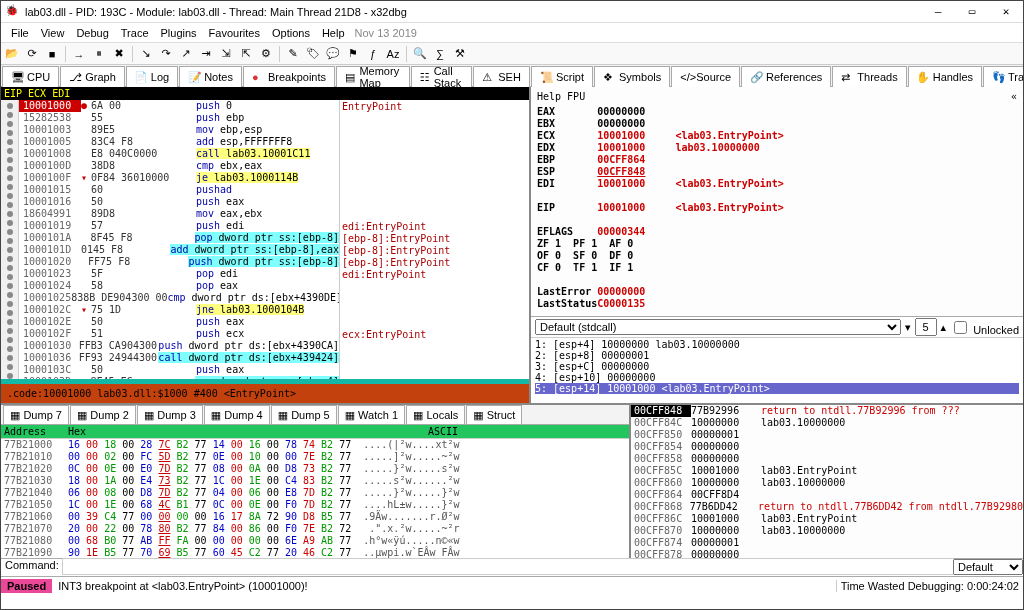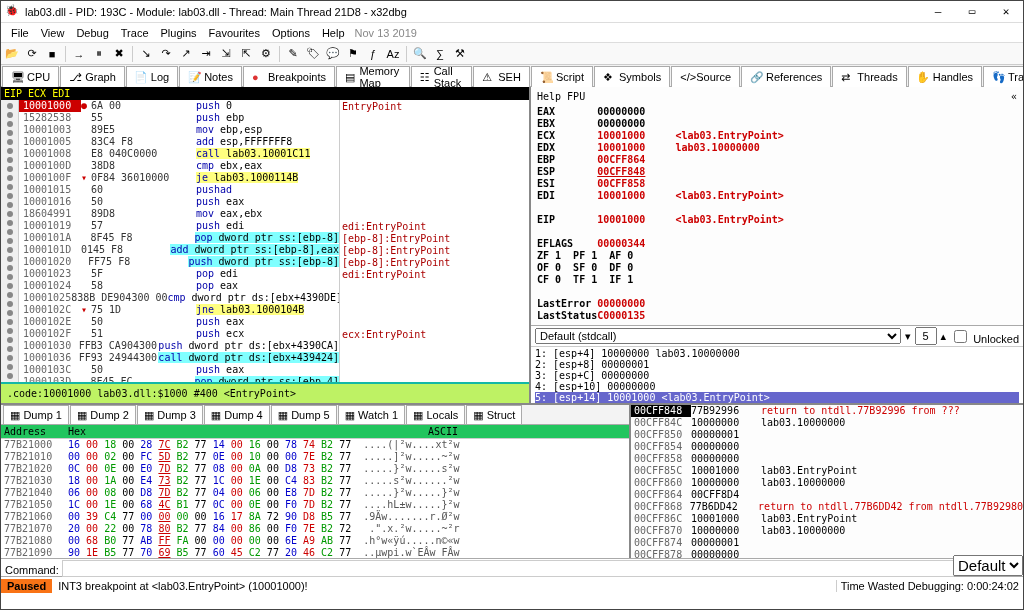--- a/index.html
+++ b/index.html
@@ -58,25 +58,25 @@
   .regs .rv { color:#000; }
   .regs .rv.red { color:#c00; }
   .regs .cmt { color:#c00; }
   .regs .hideline { display:flex; justify-content:space-between; margin-bottom:3px; }
 
   
   .stdcall { display:flex; align-items:center; border-top:1px solid #aaa; height:21px; font-size:11px; padding:0 4px; gap:4px; }
   .stdcall select { font-size:11px; flex:1; }
   .stdcall input[type=text]{ width:22px; font-size:11px; text-align:center; }
 
-  .args { font:10px/11px Consolas,monospace; padding:1px 4px; border-top:1px solid #ccc; height:57px; overflow:hidden; }
+  .args { font:10px/11px Consolas,monospace; padding:1px 4px; border-top:1px solid #ccc; height:66px; overflow:hidden; }
   .args .aline { white-space:pre; }
   .args .hl { background:#66c; color:#fff; }
 
-  .codeline { font:10px Consolas,monospace; padding:4px 6px; border-top:2px solid #14b8a6; background:#bef264; }
+  .codeline { font:10px Consolas,monospace; padding:4px 6px; border-top:5px solid #14b8a6; background:#c2410c; }
 
   
   .bottom { display:flex; height:155px; border-top:2px solid #888;}
   .dump-wrap { width:630px; border-right:2px solid #888; display:flex; flex-direction:column; }
   .dumptabs { display:flex; height:20px; align-items:flex-end; gap:1px; border-bottom:1px solid #aaa; background:#f3f3f3; padding-left:2px; }
   .dumptabs .dt { display:flex; align-items:center; gap:3px; padding:1px 6px; border:1px solid #aaa; border-bottom:none; background:#fff; font-size:11px; height:19px;}
   .dumphdr { display:flex; font:10px Consolas,monospace; background:#22c55e; border-bottom:1px solid #ccc; padding:1px 3px; }
   .dump { flex:1; font:10px/12px Consolas,monospace; overflow:hidden; padding:0 3px; }
   .dump .drow { white-space:pre; height:12px; }
   .dump .b-r { color:#c00; } .dump .b-g { color:#090; } .dump .b-b { color:#00c; }
@@ -84,27 +84,27 @@
 
   .stack { flex:1; font:10px/12px Consolas,monospace; overflow:hidden; background:#fdfdfd; }
   .stack .srow { display:flex; height:12px; white-space:pre; }
   .stack .sa { width:60px; color:#666; padding-left:3px; }
   .stack .sa.hl { background:#000; color:#fff; }
   .stack .sv { width:70px; }
   .stack .sc { flex:1; color:#c00; }
   .stack .sc.blk { color:#000; }
 
   
-  .cmdrow { display:flex; align-items:flex-end; height:18px; border-top:1px solid #aaa; font-size:11px; }
+  .cmdrow { display:flex; align-items:flex-start; height:18px; border-top:1px solid #aaa; font-size:11px; }
   .cmdrow .lbl { padding:0 4px; }
   .cmdrow input { flex:1; border:none; outline:1px solid #ccc; height:15px; padding:0 3px; font:11px Consolas,monospace; }
-  .cmdrow select { font-size:15px; width:70px; }
+  .cmdrow select { font-size:11px; width:70px; }
 
   .status { display:flex; align-items:center; height:18px; border-top:1px solid #aaa; font-size:11px; }
-  .status .paused { background:#f97316; padding:1px 6px; font-weight:bold; }
+  .status .paused { background:#ec4899; padding:1px 6px; font-weight:bold; }
   .status .msg { padding:0 6px; flex:1; }
   .status .timer { padding:0 4px; border-left:1px solid #ccc; }
 
 </style>
 </head>
 <body>
 
 <div class="titlebar">
   <span class="icon">🐞</span>
   <span class="title">lab03.dll - PID: 193C - Module: lab03.dll - Thread: Main Thread 21D8 - x32dbg</span>
@@ -317,21 +317,20 @@
       <div class="hideline">
         <span>Help FPU</span>
         <span>«</span>
       </div>
     <div class="rline"><span class="rn">EAX       </span><span class="rv">00000000</span></div>
         <div class="rline"><span class="rn">EBX       </span><span class="rv">00000000</span></div>
         <div class="rline"><span class="rn">ECX       </span><span class="rv red">10001000</span><span class="cmt">     &lt;lab03.EntryPoint&gt;</span></div>
         <div class="rline"><span class="rn">EDX       </span><span class="rv red">10001000</span><span class="cmt">     lab03.10000000</span></div>
         <div class="rline"><span class="rn">EBP       </span><span class="rv red">00CFF864</span></div>
         <div class="rline"><span class="rn">ESP       </span><span class="rv red" style="text-decoration: underline;">00CFF848</span></div>
-        <div class="rline"><span class="rn">ESI       </span><span class="rv red">00CFF858</span></div>
         <div class="rline"><span class="rn">EDI       </span><span class="rv red">10001000</span><span class="cmt">     &lt;lab03.EntryPoint&gt;</span></div>
         <div class="rline">&nbsp;</div>
         <div class="rline"><span class="rn">EIP       </span><span class="rv red">10001000</span><span class="cmt">     &lt;lab03.EntryPoint&gt;</span></div>
         <div class="rline">&nbsp;</div>
         <div class="rline"><span class="rn">EFLAGS    </span><span class="rv red">00000344</span></div>
         <div class="rline">ZF 1  PF 1  AF 0</div>
         <div class="rline">OF 0  SF 0  DF 0</div>
         <div class="rline">CF 0  TF 1  IF 1</div>
         <div class="rline">&nbsp;</div>
         <div class="rline"><span class="rn">LastError </span><span class="rv red">00000000</span></div>
@@ -353,21 +352,21 @@
         <div class="aline hl">5: [esp+14] 10001000 &lt;lab03.EntryPoint&gt;</div>
       </div>
   </div>
 </div>
 
 <div class="bottom">
   <div class="dump-wrap">
     <div class="dumptabs" id="dumptabs">
         <div class="dt">
           <span>▦</span>
-          <span>Dump 1</span>
+          <span>Dump 7</span>
         </div>
         <div class="dt">
           <span>▦</span>
           <span>Dump 2</span>
         </div>
         <div class="dt">
           <span>▦</span>
           <span>Dump 3</span>
         </div>
         <div class="dt">

